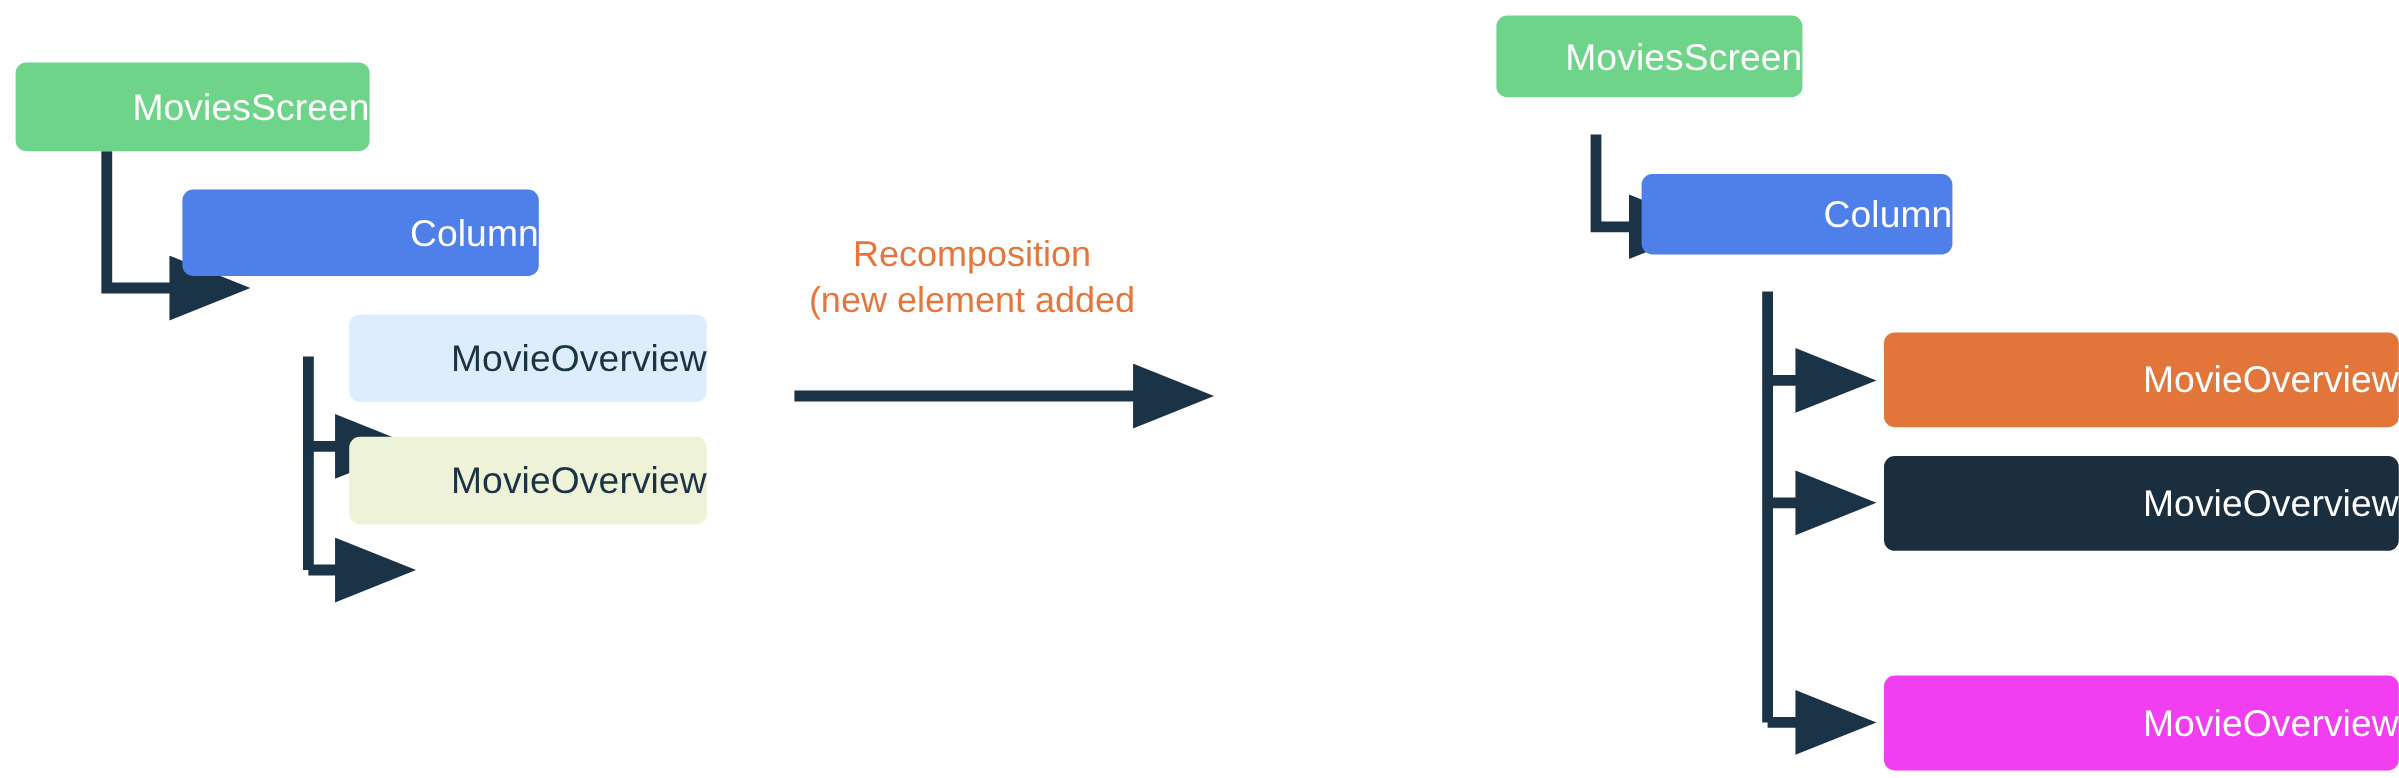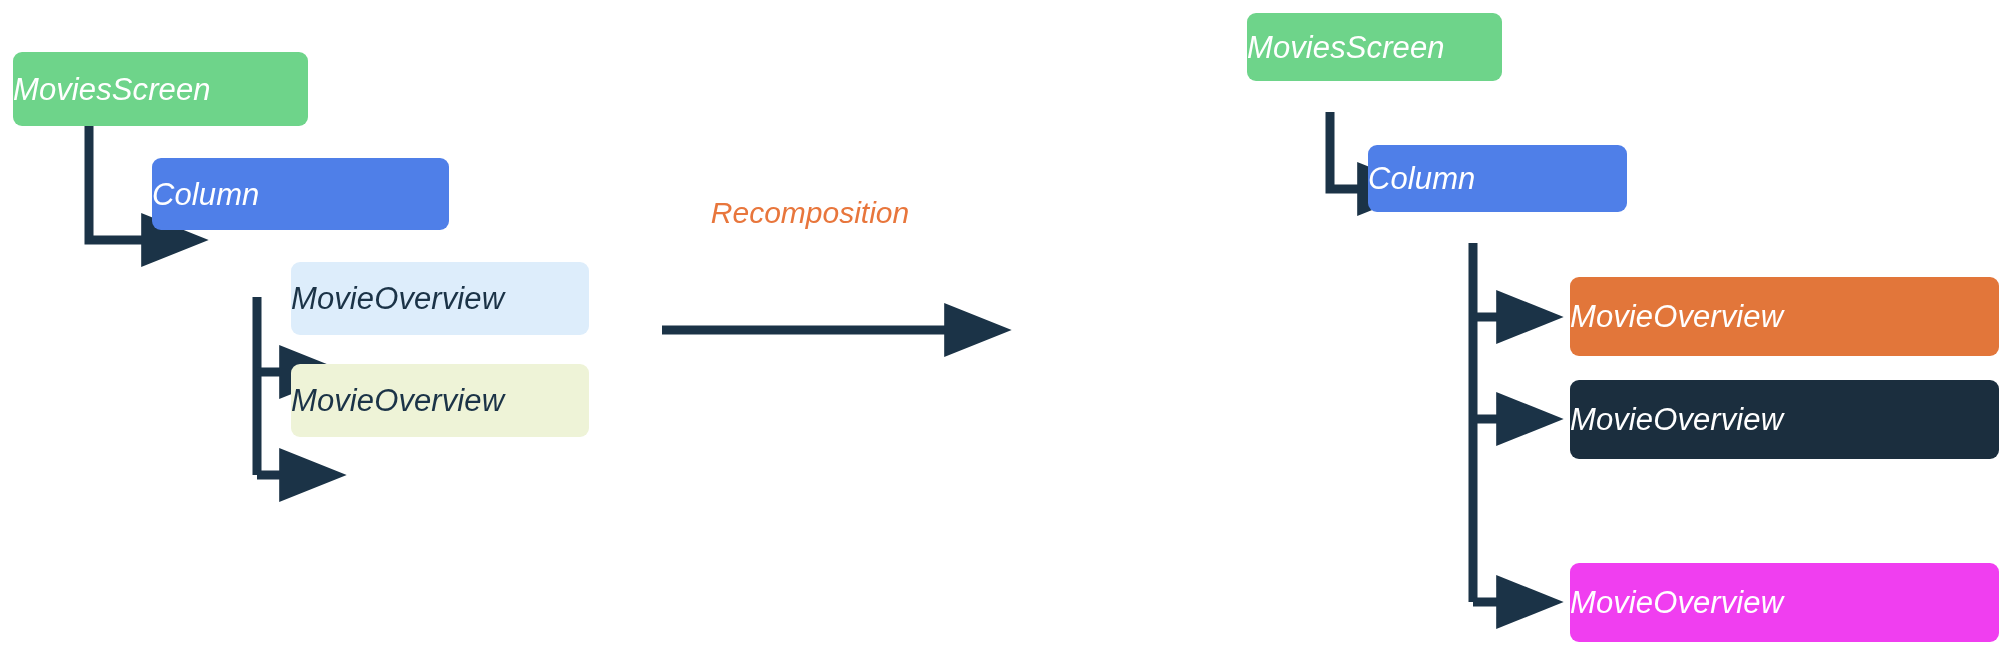--- a/index.html
+++ b/index.html
@@ -17,26 +17,25 @@
     position: relative;
     width: 1999px;
     height: 648px;
     background: #ffffff;
   }
   .node {
     position: absolute;
     border-radius: 9px;
     display: flex;
     align-items: center;
-    justify-content: flex-start;
+    justify-content: flex-end;
     box-sizing: border-box;
     font-size: 31px;
     letter-spacing: 0.1px;
     white-space: nowrap;
-    font-style: italic;
   }
   .node-label {
     display: block;
     line-height: 1;
   }
   svg.wires {
     position: absolute;
     left: 0;
     top: 0;
     width: 1999px;
@@ -45,21 +44,21 @@
     pointer-events: none;
   }
   .caption {
     position: absolute;
     text-align: center;
     color: #e8763c;
     font-size: 30px;
     line-height: 1.27;
     white-space: nowrap;
   }
-  .caption div { display: block; font-style: italic; }
+  .caption div { display: block; }
 </style>
 </head>
 <body>
 
 <div id="stage">
 
   <svg class="wires" viewBox="0 0 1999 648">
     <defs>
       <marker id="ah" markerWidth="9" markerHeight="9" refX="1.2" refY="3" orient="auto" markerUnits="strokeWidth">
         <path d="M0,0 L0,6 L7.5,3 z" fill="#1b3347"></path>
@@ -93,20 +92,21 @@
   <div class="node" style="left:291px; top:262px; width:298px; height:73px; background:#ddedfb; color:#1b3347;">
     <span class="node-label">MovieOverview</span>
   </div>
 
   <div class="node" style="left:291px; top:364px; width:298px; height:73px; background:#eef3d7; color:#1b3347;">
     <span class="node-label">MovieOverview</span>
   </div>
 
   <div class="caption" style="left:660px; top:194px; width:300px;">
     <div>Recomposition</div>
+    <div>(new element added</div>
   </div>
 
   <div class="node" style="left:1247px; top:13px; width:255px; height:68px; background:#6ed48a; color:#ffffff;">
     <span class="node-label">MoviesScreen</span>
   </div>
 
   <div class="node" style="left:1368px; top:145px; width:259px; height:67px; background:#4f7fe8; color:#ffffff;">
     <span class="node-label">Column</span>
   </div>
 

